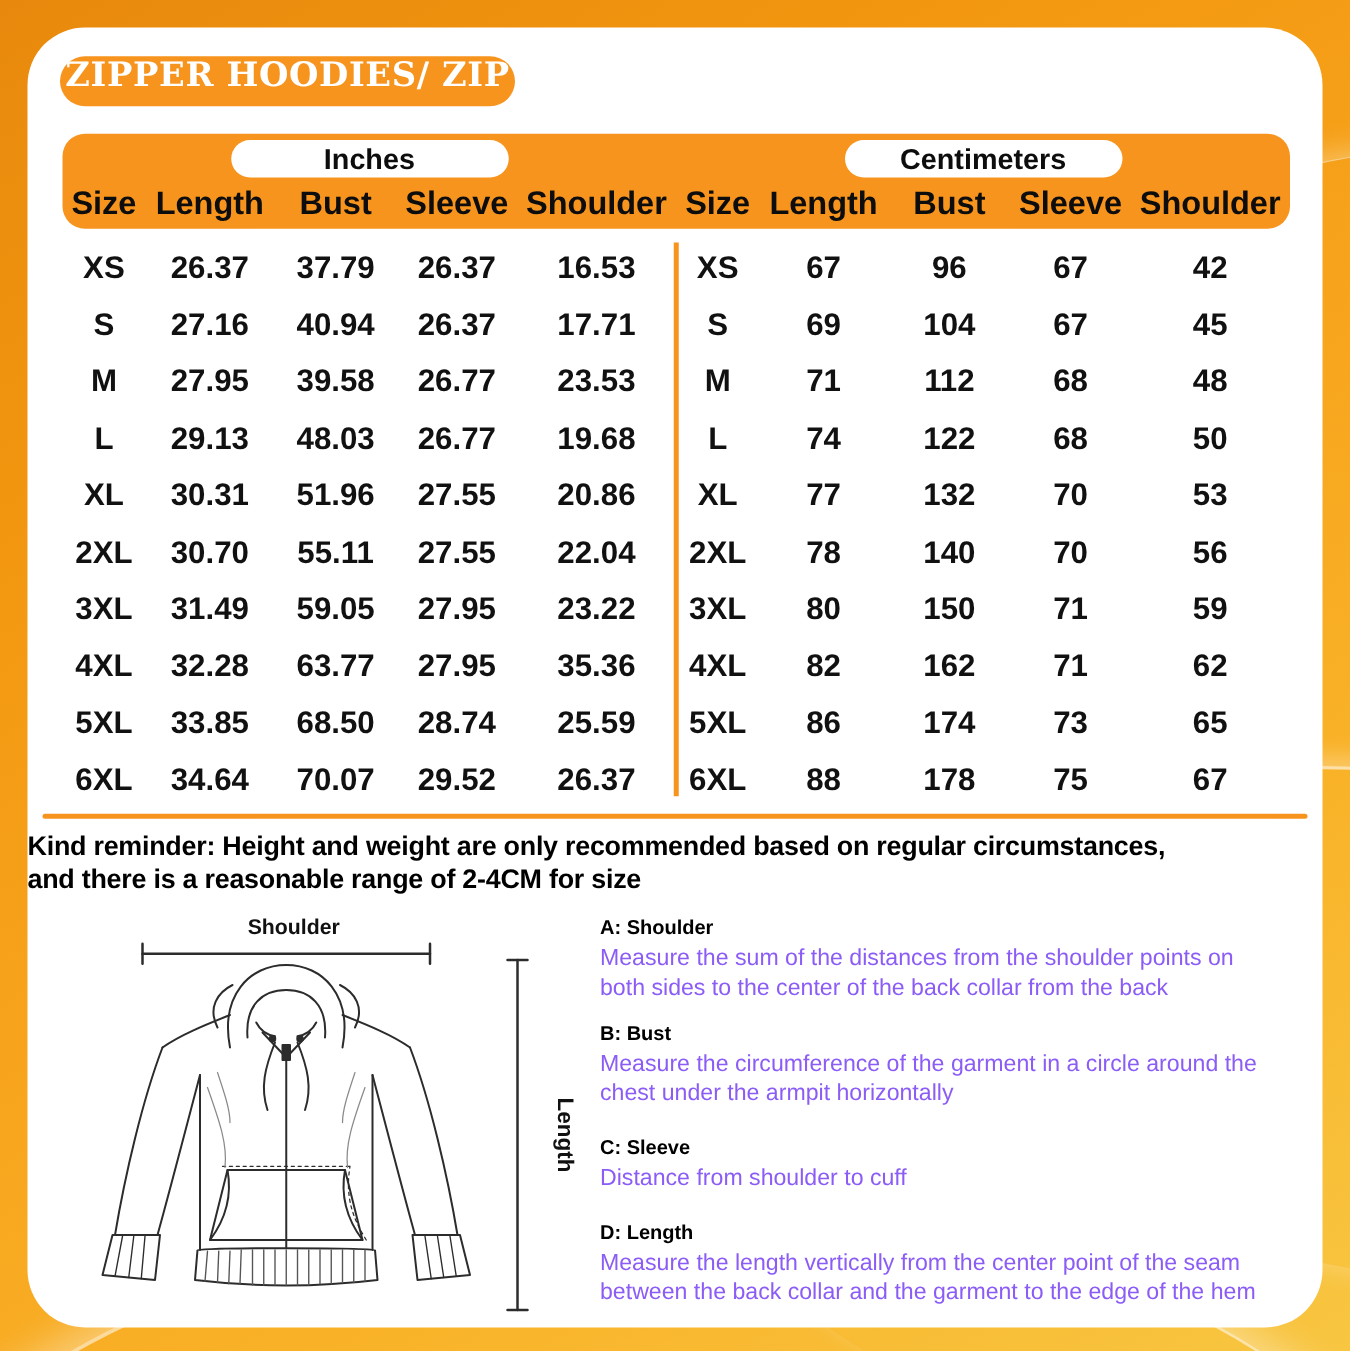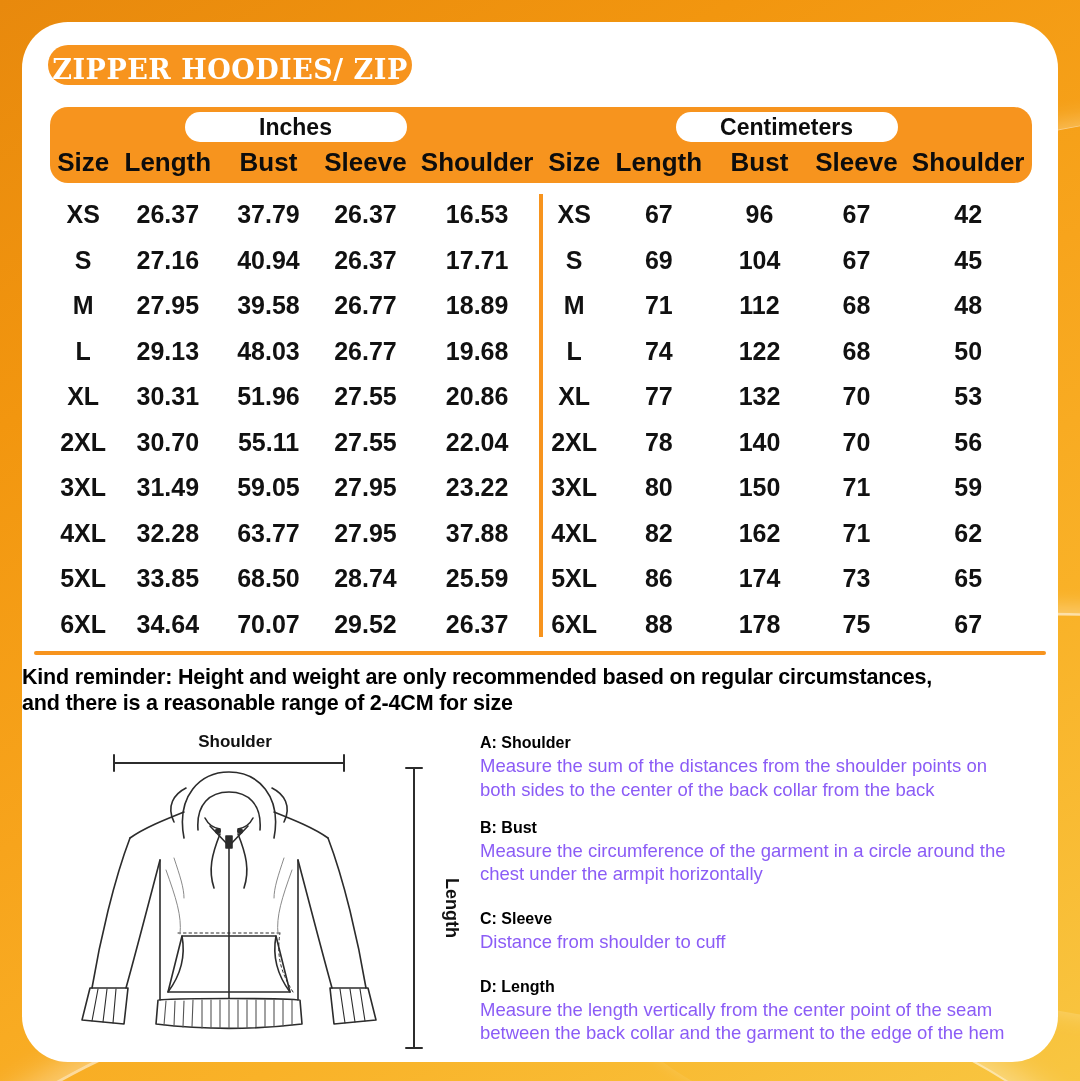--- a/index.html
+++ b/index.html
@@ -19,21 +19,21 @@
     border-top:3px solid rgba(255,255,255,.6); box-shadow:0 -8px 18px rgba(255,255,255,.3); transform:rotate(-12deg); }
 
   .card {
     position:absolute; left:22px; top:22px; width:1036px; height:1040px;
     background:#ffffff; border-radius:46px; overflow:hidden;
   }
 
   .title-pill {
     margin:23px 0 0 26px; width:364px; height:40px;
     background:var(--orange); border-radius:21px;
-    display:flex; align-items:flex-end; justify-content:center;
+    display:flex; align-items:flex-start; justify-content:center;
     color:#fff; font-family:"DejaVu Serif", serif; font-weight:bold;
     font-size:27px; letter-spacing:.5px;
   }
 
   :root { --orange:#F7941E; }
 
   .chart-wrap { margin:22px 26px 0 28px; position:relative; }
 
   .header-band {
     background:var(--orange); border-radius:18px; height:76px;
@@ -127,21 +127,21 @@
             <div class="cell">27.16</div>
             <div class="cell">40.94</div>
             <div class="cell">26.37</div>
             <div class="cell">17.71</div>
           </div>
           <div class="t-row t-grid">
             <div class="cell">M</div>
             <div class="cell">27.95</div>
             <div class="cell">39.58</div>
             <div class="cell">26.77</div>
-            <div class="cell">18.89</div>
+            <div class="cell">23.53</div>
           </div>
           <div class="t-row t-grid">
             <div class="cell">L</div>
             <div class="cell">29.13</div>
             <div class="cell">48.03</div>
             <div class="cell">26.77</div>
             <div class="cell">19.68</div>
           </div>
           <div class="t-row t-grid">
             <div class="cell">XL</div>
@@ -162,21 +162,21 @@
             <div class="cell">31.49</div>
             <div class="cell">59.05</div>
             <div class="cell">27.95</div>
             <div class="cell">23.22</div>
           </div>
           <div class="t-row t-grid">
             <div class="cell">4XL</div>
             <div class="cell">32.28</div>
             <div class="cell">63.77</div>
             <div class="cell">27.95</div>
-            <div class="cell">37.88</div>
+            <div class="cell">35.36</div>
           </div>
           <div class="t-row t-grid">
             <div class="cell">5XL</div>
             <div class="cell">33.85</div>
             <div class="cell">68.50</div>
             <div class="cell">28.74</div>
             <div class="cell">25.59</div>
           </div>
           <div class="t-row t-grid">
             <div class="cell">6XL</div>

